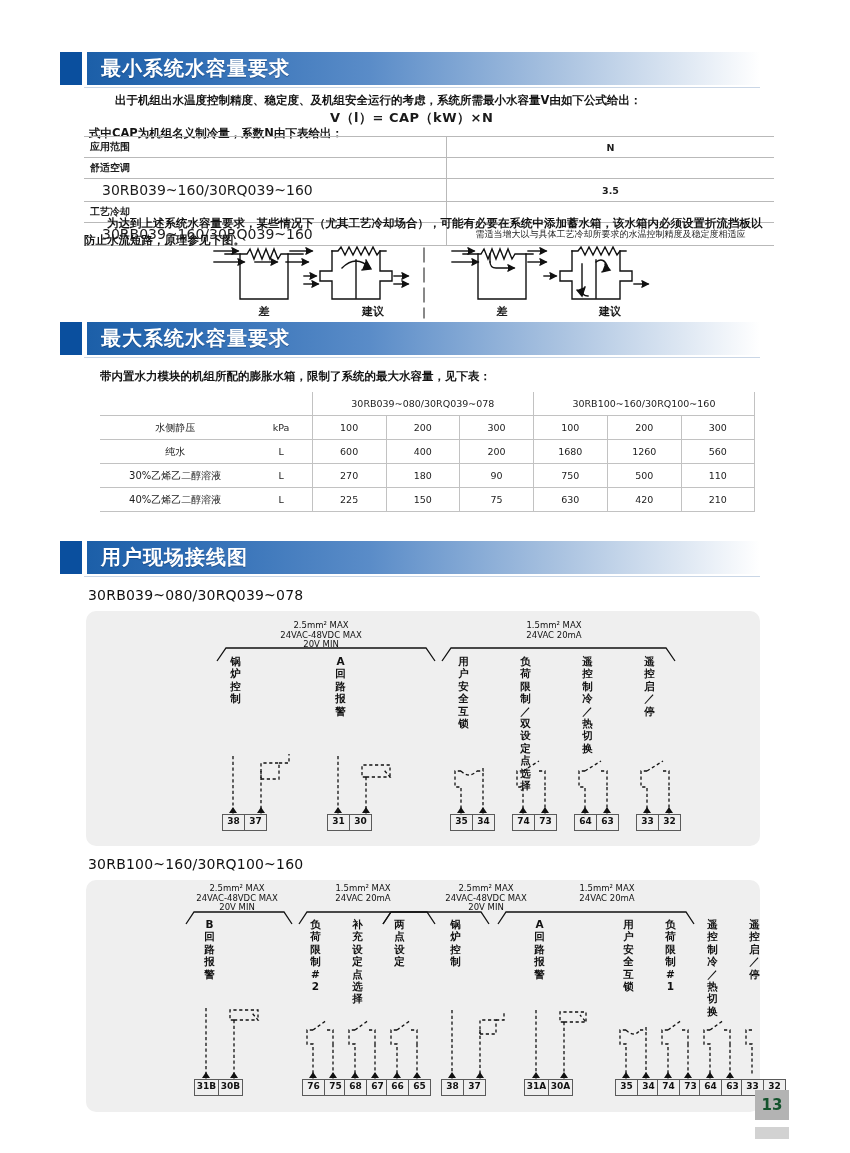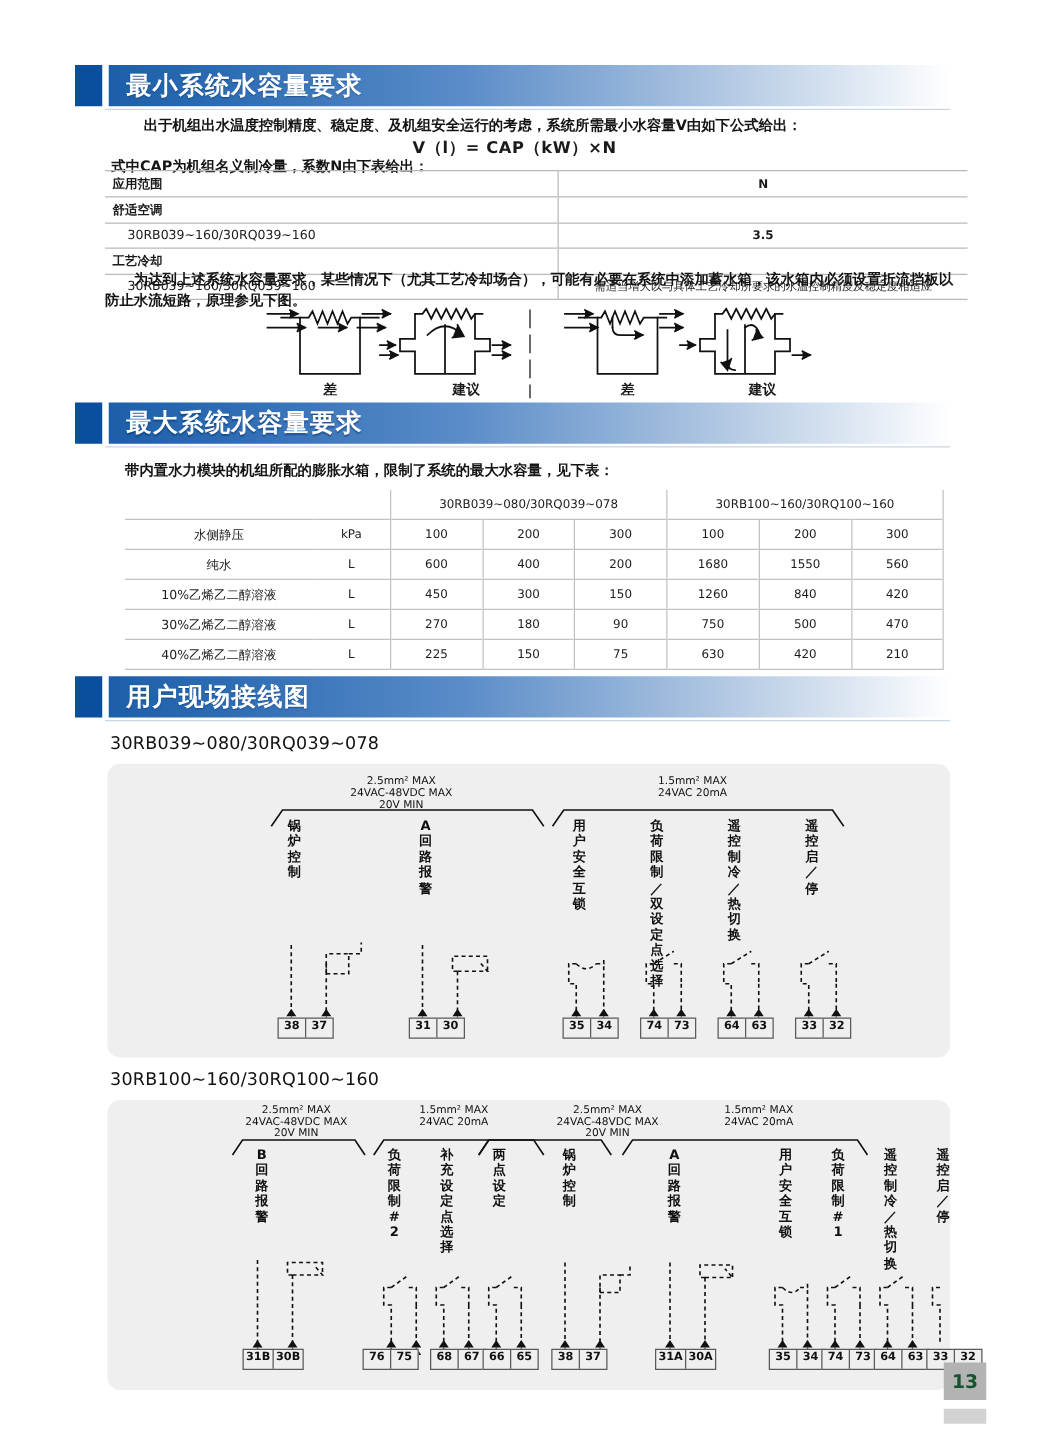--- a/index.html
+++ b/index.html
@@ -30,21 +30,21 @@
   .para{position:absolute;font-size:11.5px;font-weight:bold;line-height:17px;color:#141414;}
   .formula{position:absolute;font-size:13px;font-weight:bold;letter-spacing:.5px;}
 
   
   table{border-collapse:collapse;position:absolute;font-size:9.5px;color:#1c1c1c;}
   table td{padding:3px 4px;border:0;}
   .t1{width:690px;left:84px;top:136px;}
   .t1 td{border-top:1px solid #b9b9b9;height:13px;}
   .t1 tr:last-child td{border-bottom:1px solid #b9b9b9;}
   .t1 .lbl{width:340px;padding-left:6px;font-weight:bold;font-size:10px;}
-  .t1 .lbl.ind{padding-left:18px;font-weight:normal;font-size:10px;}
+  .t1 .lbl.ind{padding-left:18px;font-weight:normal;font-size:14px;}
   .t1 .val{text-align:center;border-left:1px solid #b9b9b9;font-weight:bold;}
   .t1 .val.nm{font-weight:normal;font-size:9px;}
 
   .t2{left:100px;top:392px;width:655px;}
   .t2 td{border-top:1px solid #c2c2c2;text-align:center;height:17px;}
   .t2 tr:last-child td{border-bottom:1px solid #c2c2c2;}
   .t2 .nm{width:170px;text-align:center;font-size:10px;}
   .t2 .un{width:62px;text-align:center;}
   .t2 .d{width:70px;}
   .t2 .grp{border-left:1px solid #c2c2c2;border-right:1px solid #c2c2c2;font-size:9.5px;}
@@ -227,42 +227,32 @@
       <td class="d sep">200</td>
       <td class="d sep endsep">300</td>
     </tr>
     <tr>
       <td class="nm">纯水</td>
       <td class="un">L</td>
       <td class="d sep">600</td>
       <td class="d sep">400</td>
       <td class="d sep">200</td>
       <td class="d sep">1680</td>
-      <td class="d sep">1550</td>
+      <td class="d sep">1260</td>
       <td class="d sep endsep">560</td>
-    </tr>
-    <tr>
-      <td class="nm">10%乙烯乙二醇溶液</td>
-      <td class="un">L</td>
-      <td class="d sep">450</td>
-      <td class="d sep">300</td>
-      <td class="d sep">150</td>
-      <td class="d sep">1260</td>
-      <td class="d sep">840</td>
-      <td class="d sep endsep">420</td>
     </tr>
     <tr>
       <td class="nm">30%乙烯乙二醇溶液</td>
       <td class="un">L</td>
       <td class="d sep">270</td>
       <td class="d sep">180</td>
       <td class="d sep">90</td>
       <td class="d sep">750</td>
       <td class="d sep">500</td>
-      <td class="d sep endsep">470</td>
+      <td class="d sep endsep">110</td>
     </tr>
     <tr>
       <td class="nm">40%乙烯乙二醇溶液</td>
       <td class="un">L</td>
       <td class="d sep">225</td>
       <td class="d sep">150</td>
       <td class="d sep">75</td>
       <td class="d sep">630</td>
       <td class="d sep">420</td>
       <td class="d sep endsep">210</td>
@@ -610,21 +600,21 @@
         <span>控</span>
         <span>启</span>
         <span>／</span>
         <span>停</span>
       </div>
 
     <div class="term w3" style="left:108px;top:199px;">
       <div>31B</div>
       <div>30B</div>
     </div>
-    <div class="term" style="left:204px;top:199px;">
+    <div class="term" style="left:216px;top:199px;">
       <div>76</div>
       <div>75</div>
     </div>
     <div class="term" style="left:258px;top:199px;">
       <div>68</div>
       <div>67</div>
     </div>
     <div class="term" style="left:300px;top:199px;">
       <div>66</div>
       <div>65</div>

